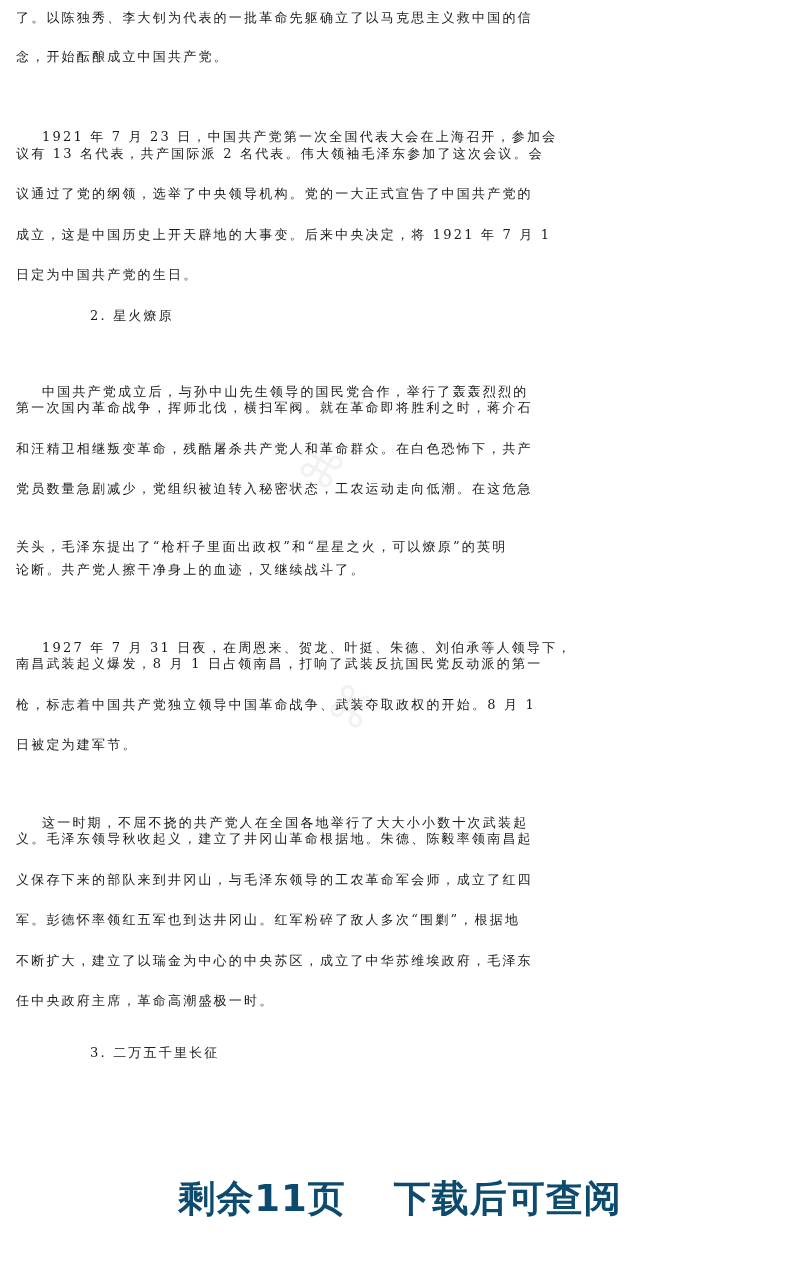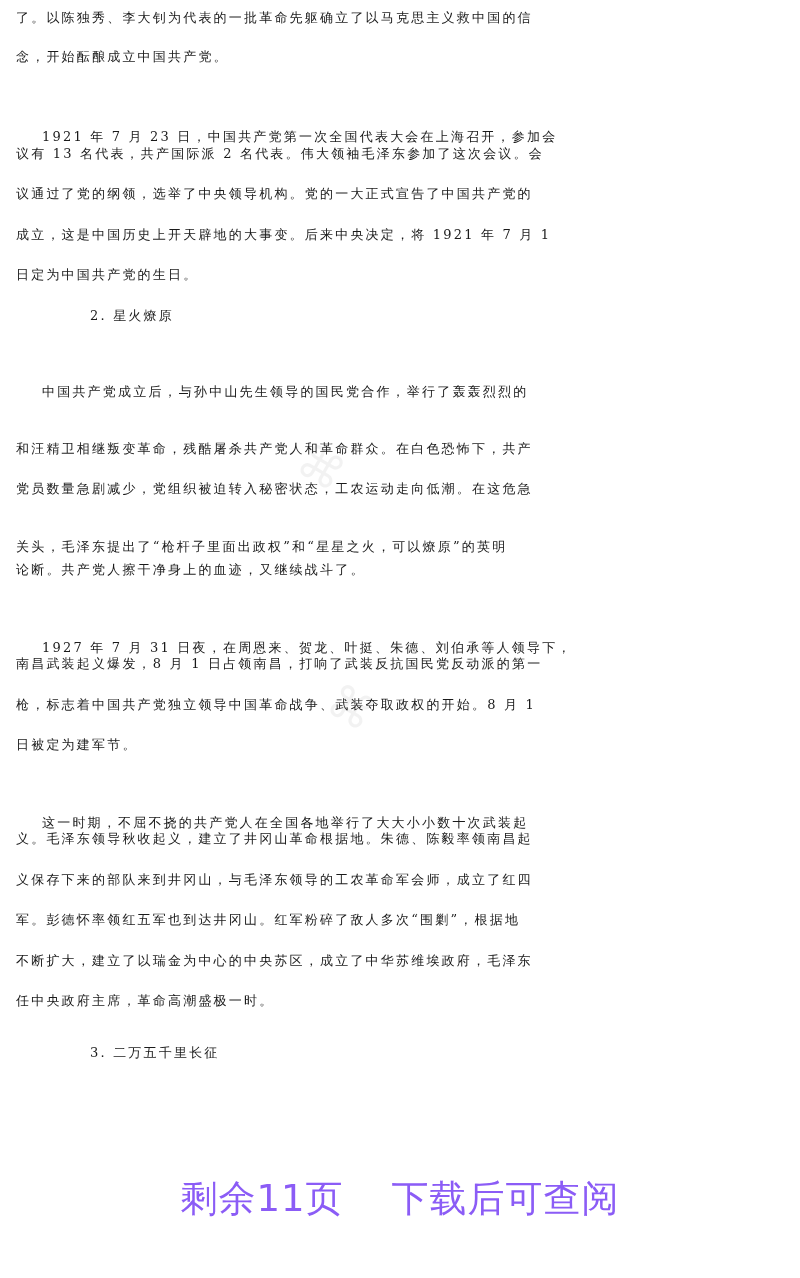--- a/index.html
+++ b/index.html
@@ -4,42 +4,43 @@
 <style>
   html, body { margin: 0; padding: 0; background: #ffffff; }
   body { width: 800px; height: 1278px; position: relative; overflow: hidden;
          font-family: "DejaVu Serif", "Liberation Serif", serif; color: #1a1a1a; }
   .page { position: absolute; left: 0; top: 0; width: 800px; height: 1278px; }
   .line { position: absolute; left: 16px; font-size: 13px; line-height: 26px;
           white-space: nowrap; letter-spacing: 2.2px; }
   .indent { left: 42px; margin-top: 24px; }
   .heading { left: 42px; margin-left: 48px; }
   .footer { position: absolute; left: 0; width: 800px; top: 1174px; text-align: center;
-            font-family: "DejaVu Sans", "Liberation Sans", sans-serif; font-weight: normal;
-            font-size: 37px; color: #8b5cf6; letter-spacing: 1px; }
+            font-family: "DejaVu Sans", "Liberation Sans", sans-serif; font-weight: bold;
+            font-size: 37px; color: #0c4a6e; letter-spacing: 1px; }
   .footer span + span { margin-left: 48px; }
   .watermark { position: absolute; font-family: "DejaVu Sans", sans-serif; font-size: 46px;
                color: rgba(0,0,0,0.05); transform: rotate(-60deg); pointer-events: none; }
 </style>
 </head>
 <body>
 
 <div class="page">
   <div class="watermark" style="left:300px;top:440px;">⌘</div>
   <div class="watermark" style="left:330px;top:680px;">⌘</div>
 
   <div class="line" style="top:5px">了。以陈独秀、李大钊为代表的一批革命先躯确立了以马克思主义救中国的信</div>
   <div class="line" style="top:44px">念，开始酝酿成立中国共产党。</div>
   <div class="line indent" style="top:100px">1921 年 7 月 23 日，中国共产党第一次全国代表大会在上海召开，参加会</div>
   <div class="line" style="top:141px">议有 13 名代表，共产国际派 2 名代表。伟大领袖毛泽东参加了这次会议。会</div>
   <div class="line" style="top:181px">议通过了党的纲领，选举了中央领导机构。党的一大正式宣告了中国共产党的</div>
   <div class="line" style="top:222px">成立，这是中国历史上开天辟地的大事变。后来中央决定，将 1921 年 7 月 1</div>
   <div class="line" style="top:262px">日定为中国共产党的生日。</div>
   <div class="line heading" style="top:303px">2. 星火燎原</div>
   <div class="line indent" style="top:355px">中国共产党成立后，与孙中山先生领导的国民党合作，举行了轰轰烈烈的</div>
+  <div class="line" style="top:395px">第一次国内革命战争，挥师北伐，横扫军阀。就在革命即将胜利之时，蒋介石</div>
   <div class="line" style="top:436px">和汪精卫相继叛变革命，残酷屠杀共产党人和革命群众。在白色恐怖下，共产</div>
   <div class="line" style="top:476px">党员数量急剧减少，党组织被迫转入秘密状态，工农运动走向低潮。在这危急</div>
   <div class="line" style="top:534px">关头，毛泽东提出了“枪杆子里面出政权”和“星星之火，可以燎原”的英明</div>
   <div class="line" style="top:557px">论断。共产党人擦干净身上的血迹，又继续战斗了。</div>
   <div class="line indent" style="top:611px">1927 年 7 月 31 日夜，在周恩来、贺龙、叶挺、朱德、刘伯承等人领导下，</div>
   <div class="line" style="top:651px">南昌武装起义爆发，8 月 1 日占领南昌，打响了武装反抗国民党反动派的第一</div>
   <div class="line" style="top:692px">枪，标志着中国共产党独立领导中国革命战争、武装夺取政权的开始。8 月 1</div>
   <div class="line" style="top:732px">日被定为建军节。</div>
   <div class="line indent" style="top:786px">这一时期，不屈不挠的共产党人在全国各地举行了大大小小数十次武装起</div>
   <div class="line" style="top:826px">义。毛泽东领导秋收起义，建立了井冈山革命根据地。朱德、陈毅率领南昌起</div>

